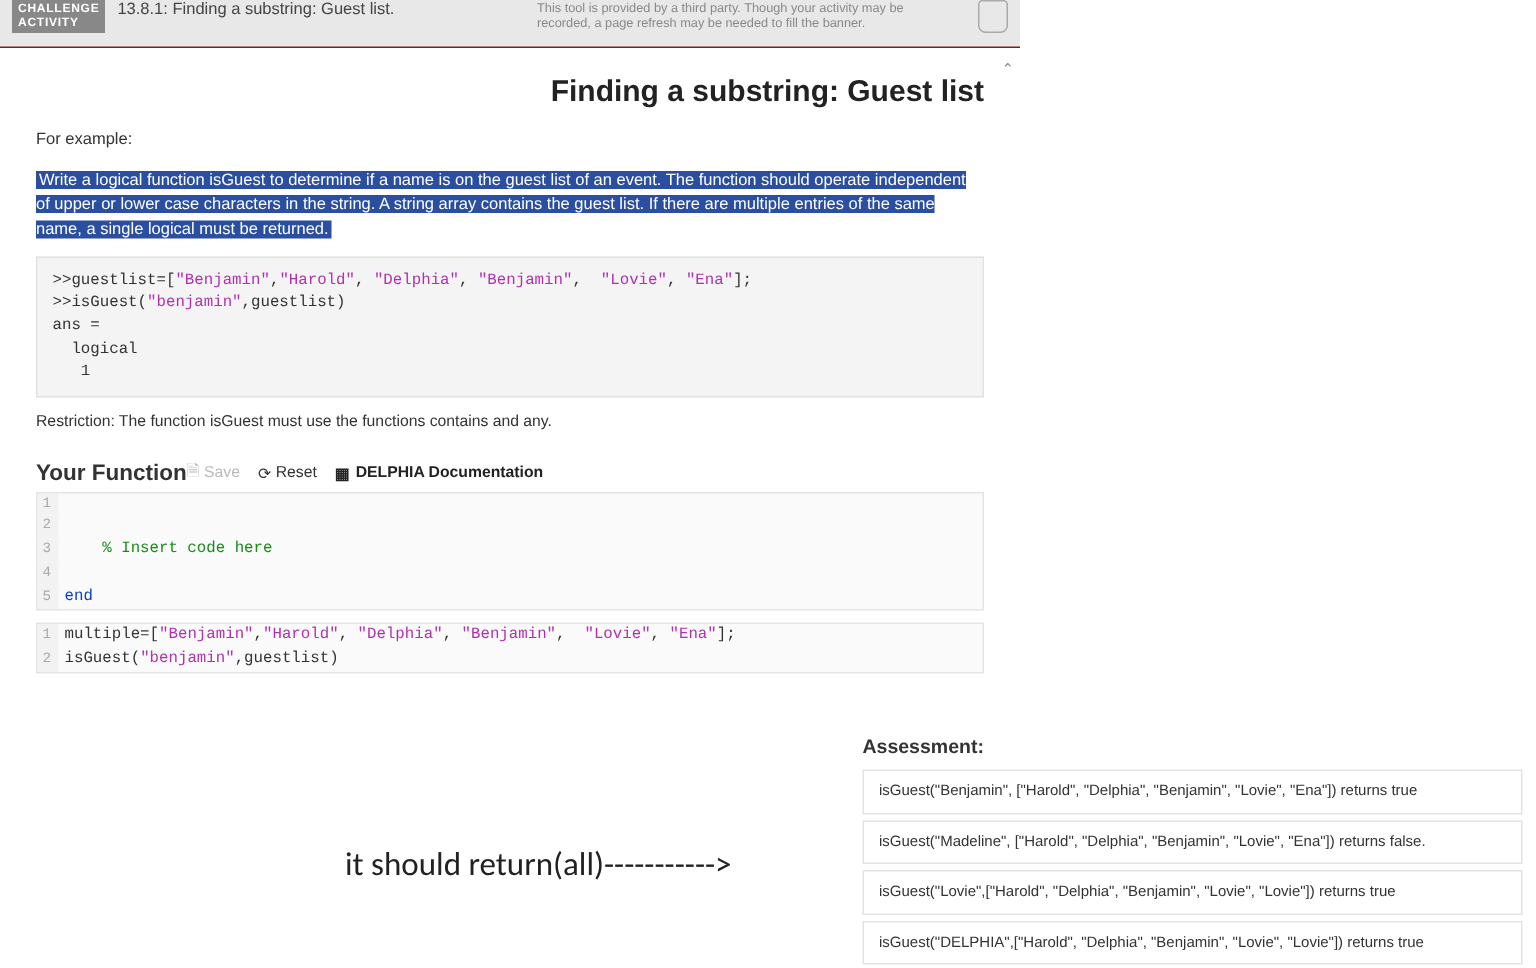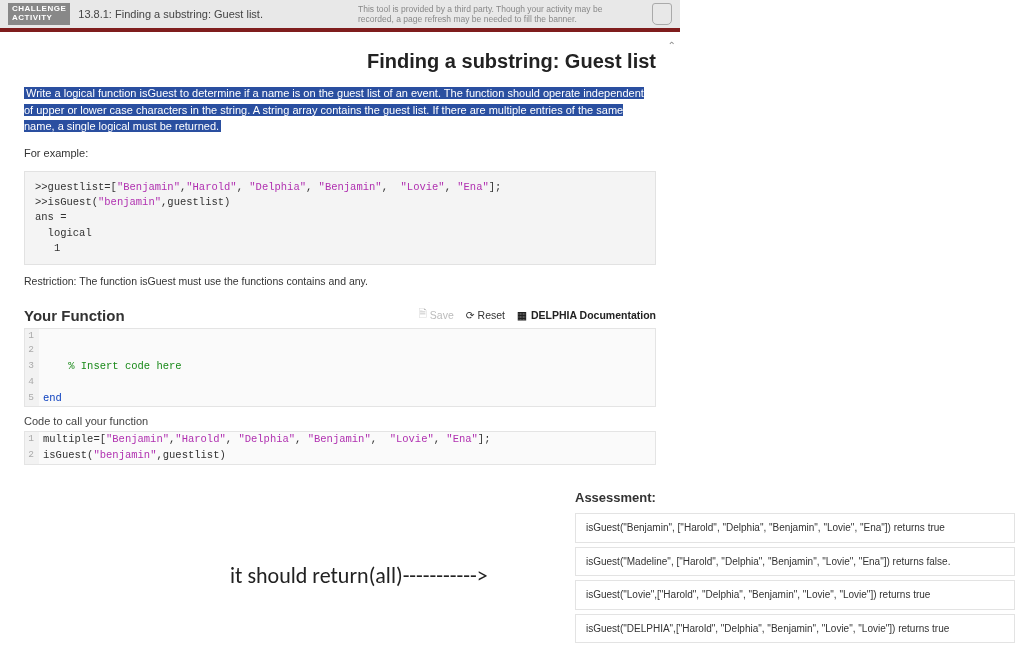--- a/index.html
+++ b/index.html
@@ -15,25 +15,25 @@
   }
   .main-panel {
     position: absolute;
     left: 0; top: 0;
     width: 680px;
     height: 480px;
     overflow: hidden;
   }
   .top-bar {
     display: flex;
-    align-items: center;
+    align-items: flex-start;
     background: #e8e8e8;
     height: 32px;
     padding: 0 8px;
-    border-bottom: 4px solid #7f1d1d;
+    border-bottom: 1px solid #7f1d1d;
     gap: 8px;
   }
   .challenge-tag {
     background: #888;
     color: #fff;
     font-size: 8px;
     font-weight: bold;
     line-height: 1.1;
     padding: 2px 4px;
     text-align: left;
@@ -98,21 +98,20 @@
     white-space: pre;
     overflow-x: hidden;
   }
   .restriction {
     font-size: 10.5px;
     margin: 6px 0 18px 0;
   }
   .fn-header {
     display: flex;
     align-items: center;
-    justify-content: space-between;
     margin: 19px 0 4px 0;
   }
   .fn-header h2 {
     font-size: 15px;
     font-weight: bold;
   }
   .fn-actions {
     display: flex;
     align-items: center;
     gap: 12px;
@@ -191,25 +190,25 @@
     <div class="activity-title">13.8.1: Finding a substring: Guest list.</div>
     <div class="third-party">This tool is provided by a third party. Though your activity may be recorded, a page refresh may be needed to fill the banner.</div>
     <div class="shield"></div>
   </div>
 
   <div class="scroll-area">
     <div class="scroll-arrow">⌃</div>
 
     <h1 class="page-title">Finding a substring: Guest list</h1>
 
+    <div class="instruction-block">For example:</div>
+
     <div class="instruction-block">
       <span class="hlblue">Write a logical function isGuest to determine if a name is on the guest list of an event. The function should operate independent of upper or lower case characters in the string.   A string array contains the guest list.  If there are multiple entries of the same name, a single logical must be returned.</span>
     </div>
-
-    <div class="instruction-block">For example:</div>
 
     <div class="code-block"><span>&gt;&gt;guestlist=[</span><span class="str">"Benjamin"</span><span>,</span><span class="str">"Harold"</span><span>, </span><span class="str">"Delphia"</span><span>, </span><span class="str">"Benjamin"</span><span>,  </span><span class="str">"Lovie"</span><span>, </span><span class="str">"Ena"</span><span>];</span>
 <span>&gt;&gt;isGuest(</span><span class="str">"benjamin"</span><span>,guestlist)</span>
 <span>ans =</span>
 <span>  logical</span>
 <span>   1</span></div>
 
     <div class="restriction">Restriction: The function isGuest must use the functions contains and any.</div>
 
     <div class="fn-header">
@@ -245,21 +244,20 @@
       <div class="row">
           <div class="ln">4</div>
           <div class="code"> </div>
         </div>
       <div class="row">
           <div class="ln">5</div>
           <div class="code"><span class="kw">end</span></div>
         </div>
     </div>
 
-    <div class="subhead">Code to call your function</div>
 
     <div class="code-editor">
       <div class="row">
           <div class="ln">1</div>
           <div class="code"><span>multiple=[</span><span class="str">"Benjamin"</span><span>,</span><span class="str">"Harold"</span><span>, </span><span class="str">"Delphia"</span><span>, </span><span class="str">"Benjamin"</span><span>,  </span><span class="str">"Lovie"</span><span>, </span><span class="str">"Ena"</span><span>];</span></div>
         </div>
       <div class="row">
           <div class="ln">2</div>
           <div class="code"><span>isGuest(</span><span class="str">"benjamin"</span><span>,guestlist)</span></div>
         </div>

